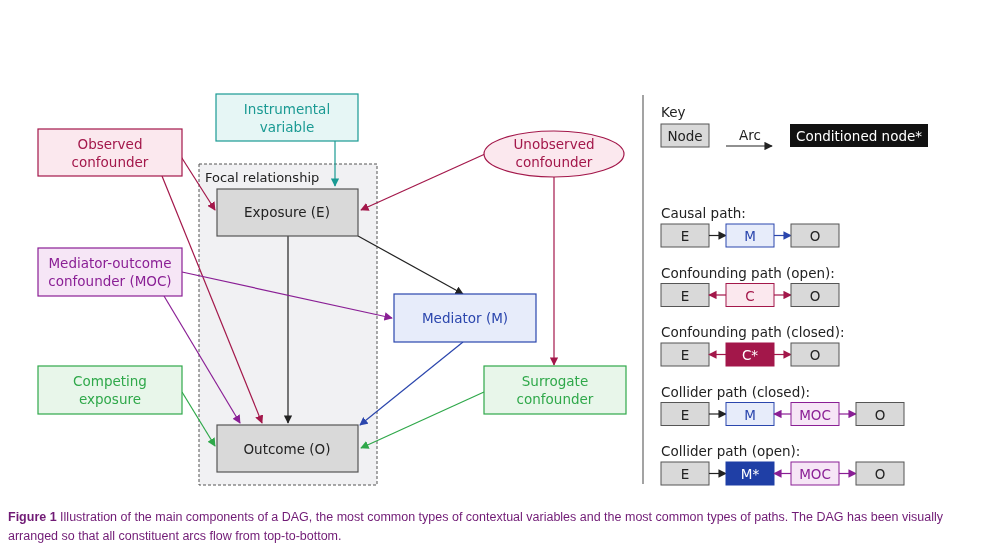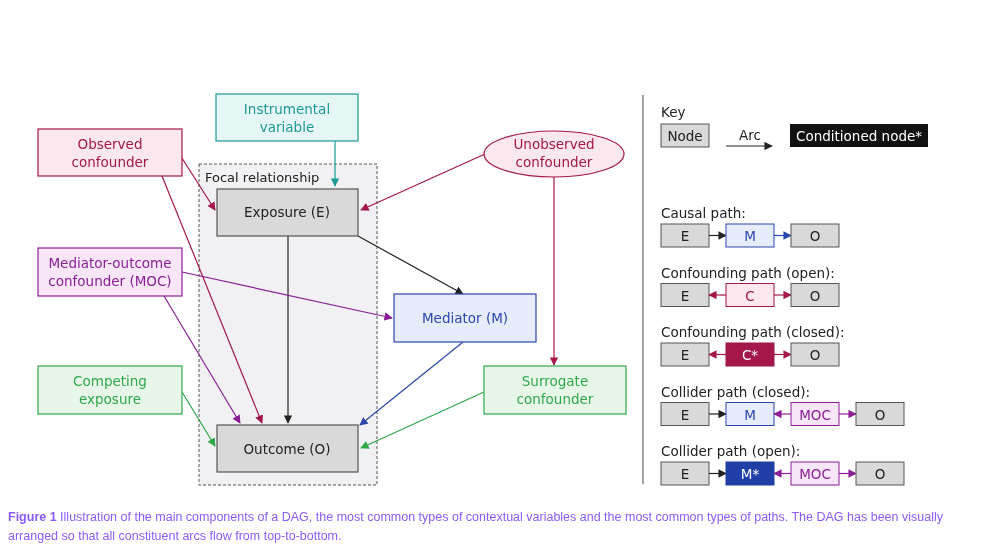--- a/index.html
+++ b/index.html
@@ -1,18 +1,18 @@
 <!DOCTYPE html>
 <html><head>
 <meta charset="utf-8">
 <style>
   html,body{margin:0;padding:0;background:#fff;}
   body{width:988px;height:553px;position:relative;overflow:hidden;font-family:"DejaVu Sans",sans-serif;}
   #stage{position:absolute;left:0;top:0;width:988px;height:553px;}
-  .caption{position:absolute;left:8px;top:508px;width:970px;font-family:"Liberation Sans",sans-serif;font-size:12.5px;line-height:19px;color:#8b5cf6;}
+  .caption{position:absolute;left:8px;top:508px;width:970px;font-family:"Liberation Sans",sans-serif;font-size:12.5px;line-height:19px;color:#701a75;}
   .caption b{font-weight:bold;}
   svg text{font-family:"DejaVu Sans",sans-serif;}
 </style>
 </head>
 <body>
 
 <svg id="stage" width="988" height="553" viewBox="0 0 988 553" xmlns="http://www.w3.org/2000/svg">
   <defs>
     <marker id="m-black" viewBox="0 0 10 10" refX="9" refY="5" markerWidth="7" markerHeight="7" orient="auto">
         <path d="M0,0 L10,5 L0,10 z" fill="#222"></path>

